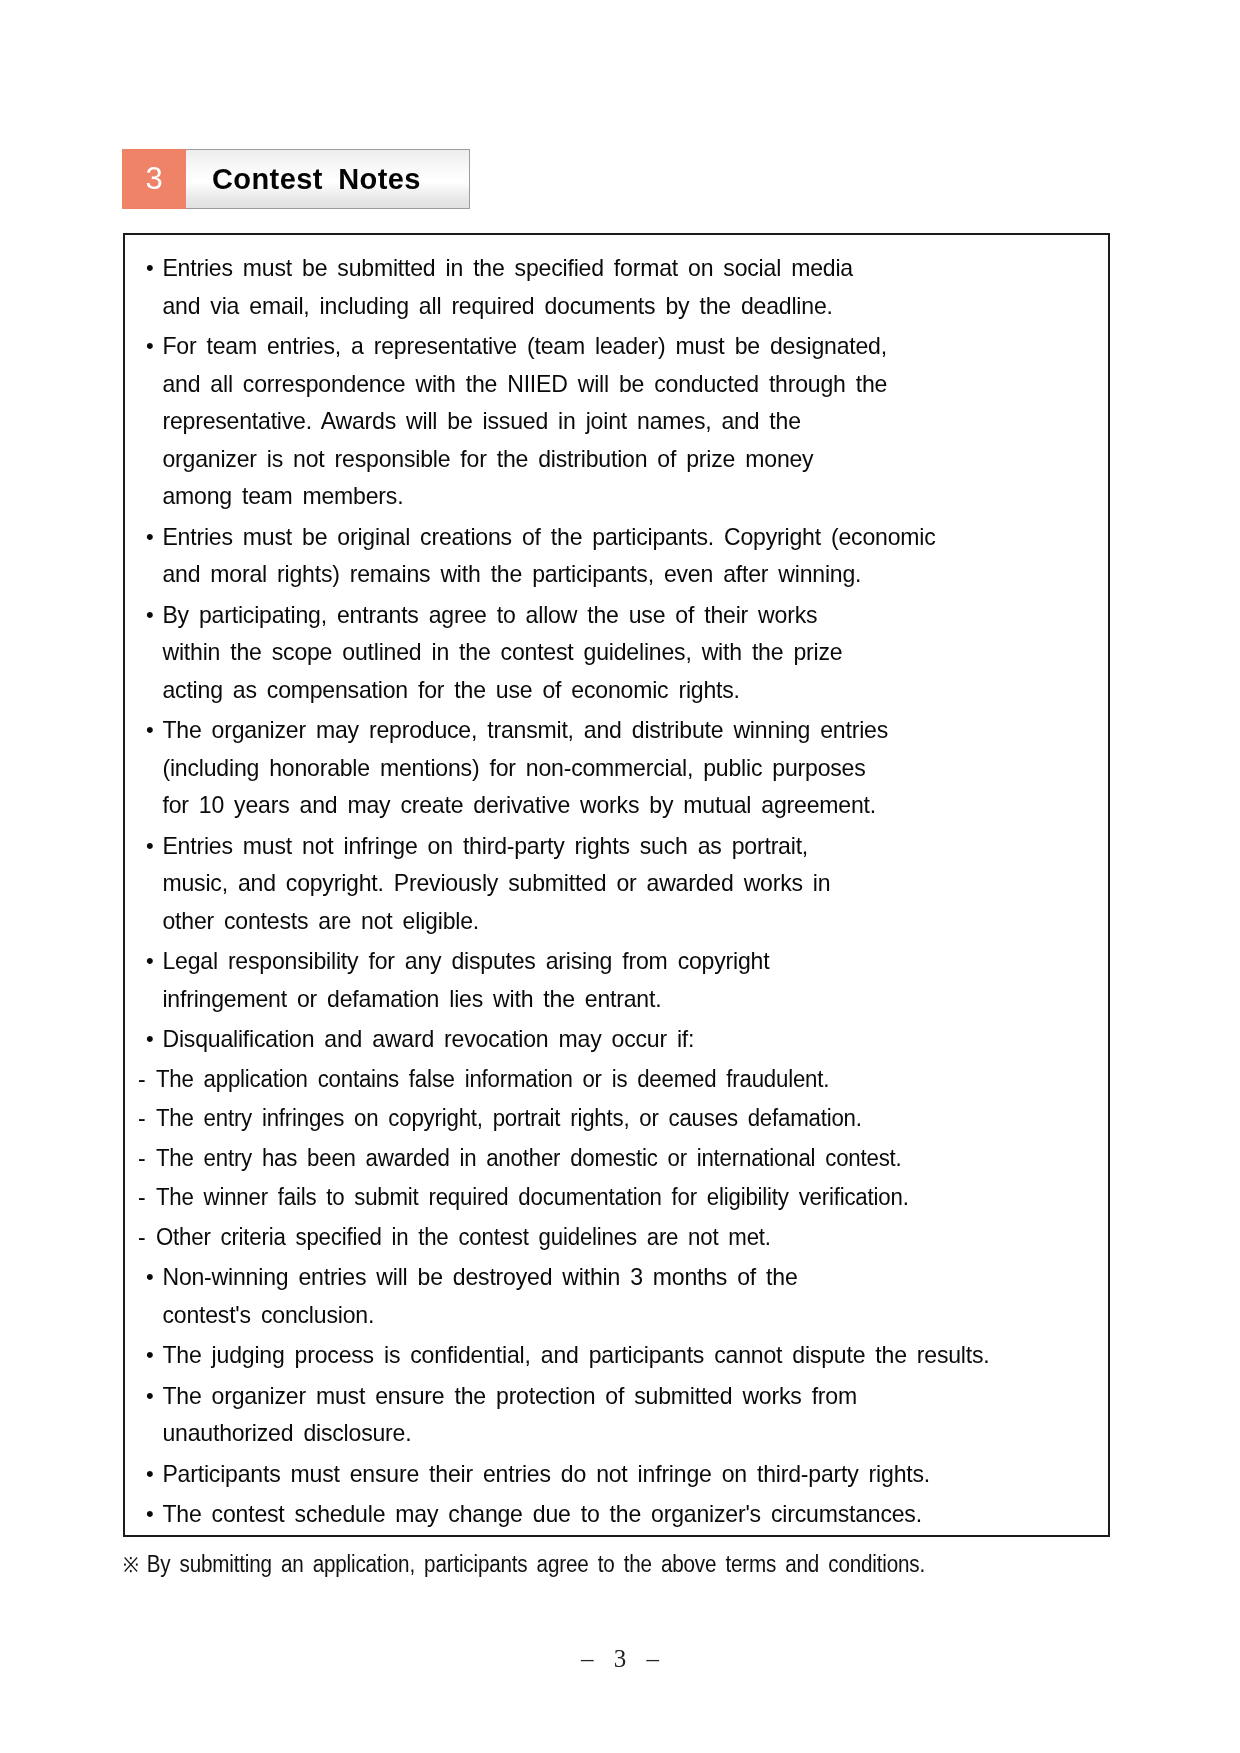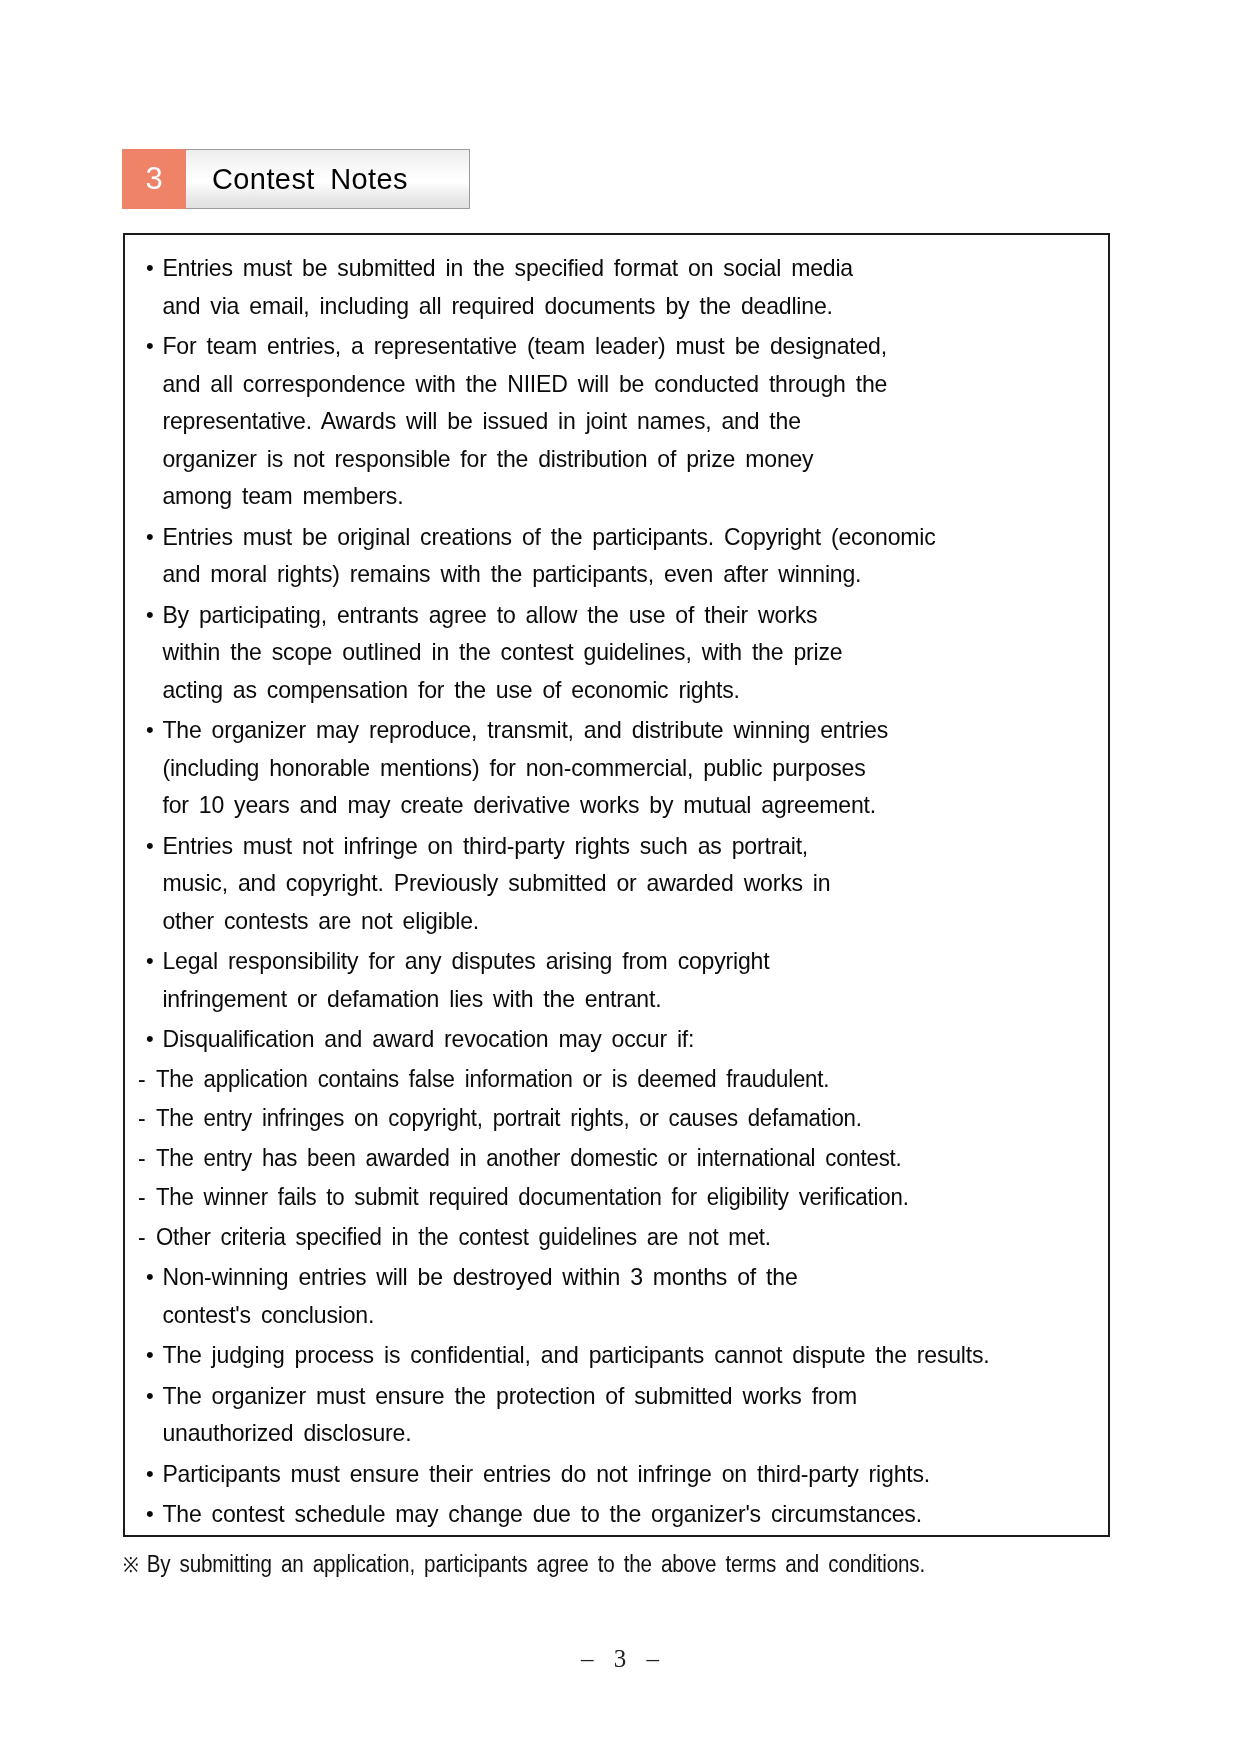--- a/index.html
+++ b/index.html
@@ -19,21 +19,21 @@
     color:#ffffff; font-size:31px; font-weight:normal;
     display:flex; align-items:center; justify-content:center;
     box-sizing:border-box;
   }
   .header-titlewrap {
     flex:1; box-sizing:border-box;
     border:1px solid #9c9c9c; border-left:none;
     background:linear-gradient(180deg,#ededed 0%,#fbfbfb 38%,#ffffff 55%,#e9e9e9 82%,#e1e1e1 100%);
     display:flex; align-items:center; padding-left:26px;
   }
-  .header-title { font-size:29px; font-weight:normal; letter-spacing:0.4px; word-spacing:7px; color:#050505; }
+  .header-title { font-size:29px; font-weight:bold; letter-spacing:0.4px; word-spacing:7px; color:#050505; }
 
   
   .notes-box {
     position:absolute; left:123px; top:233px;
     width:987px; height:1304px;
     border:2px solid #1b1b1b; box-sizing:border-box;
     padding:14px 10px 0 0;
     overflow:hidden;
   }
   .item { position:relative; margin-bottom:3px; }

